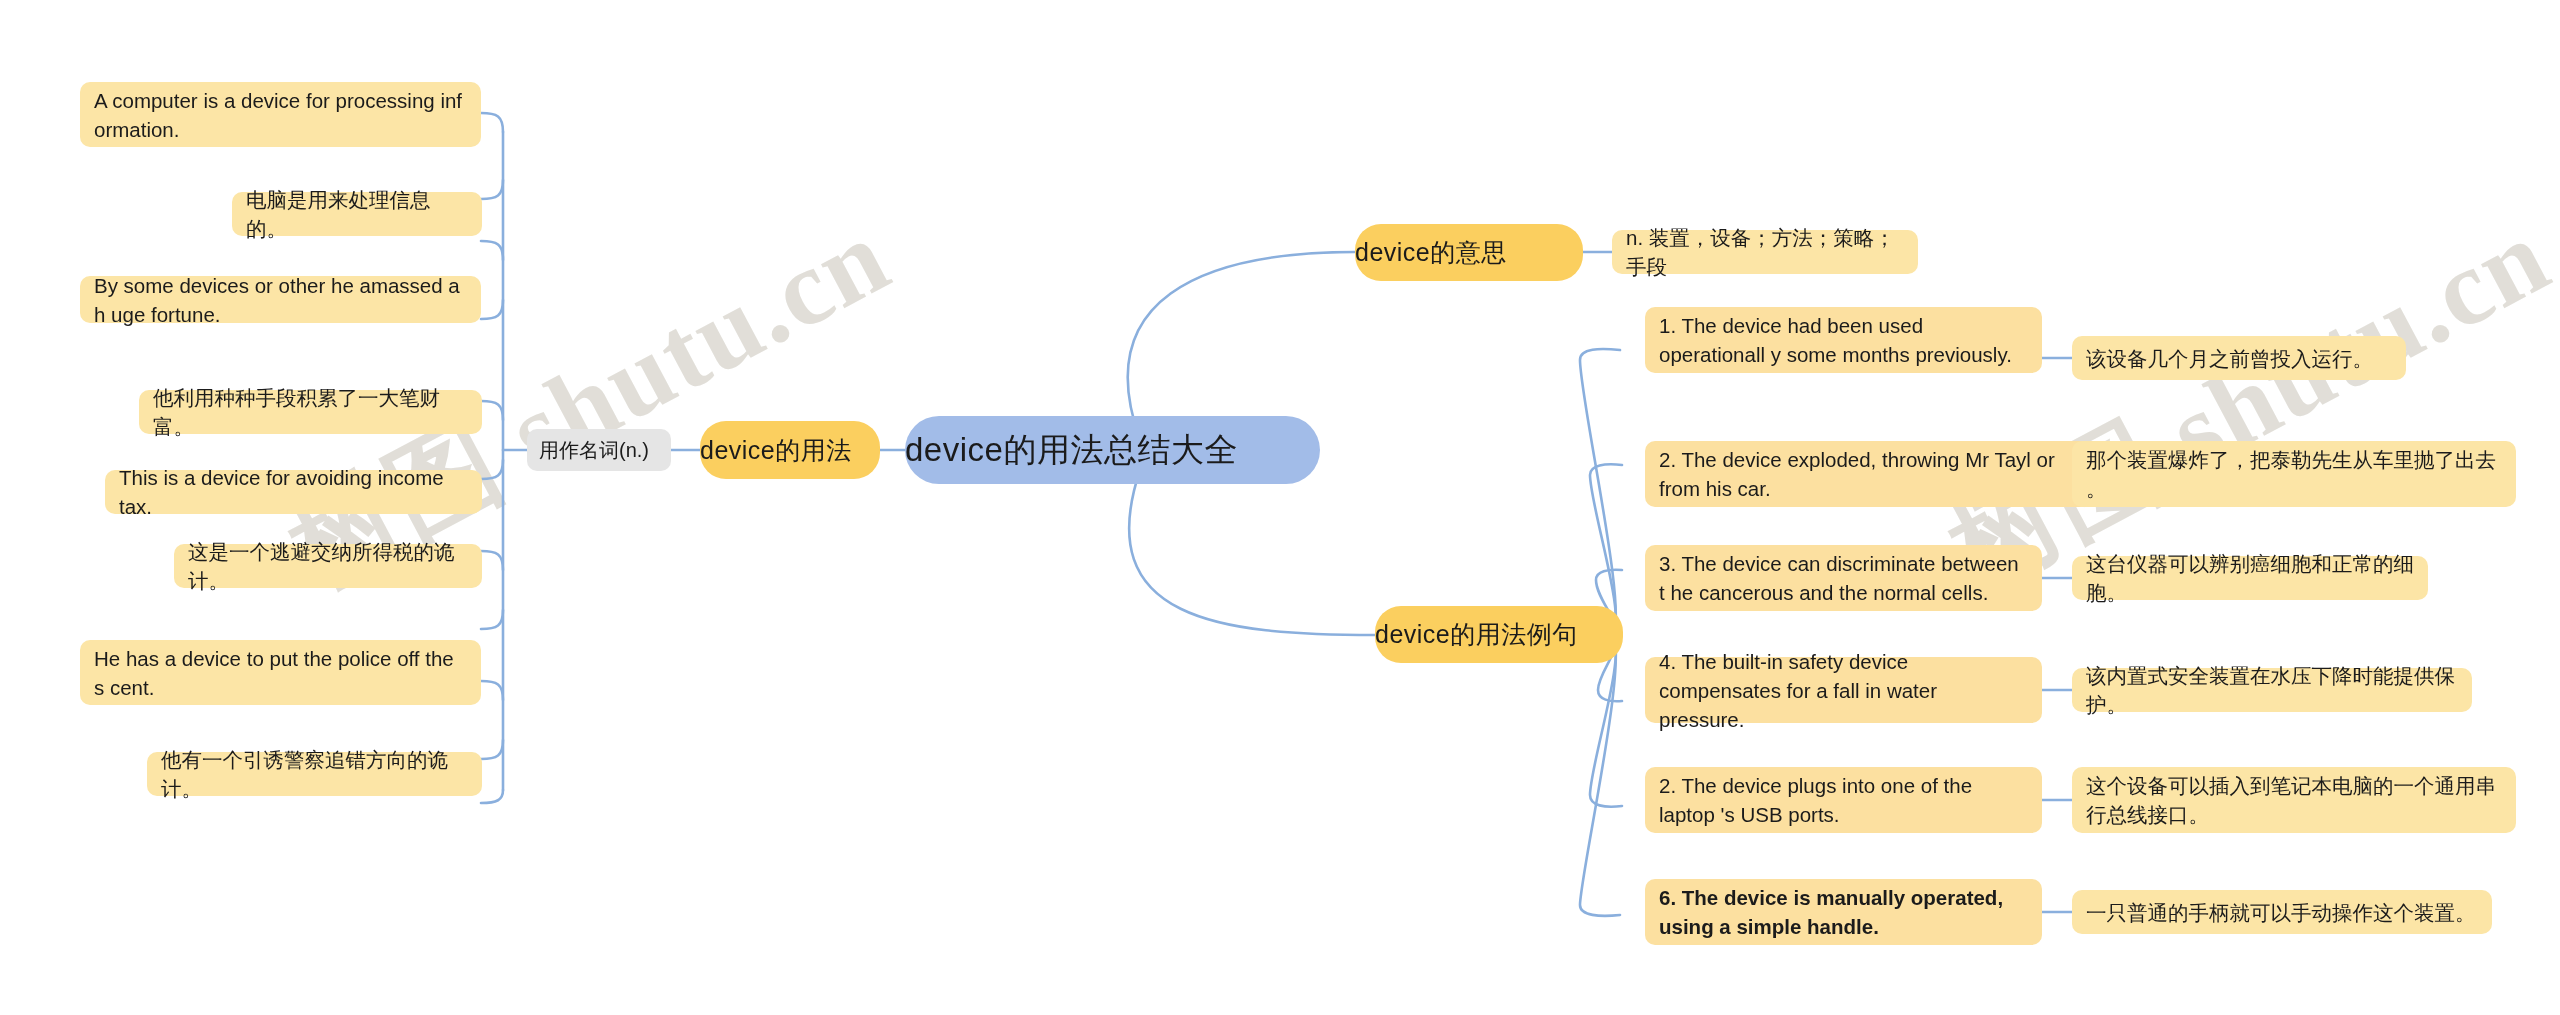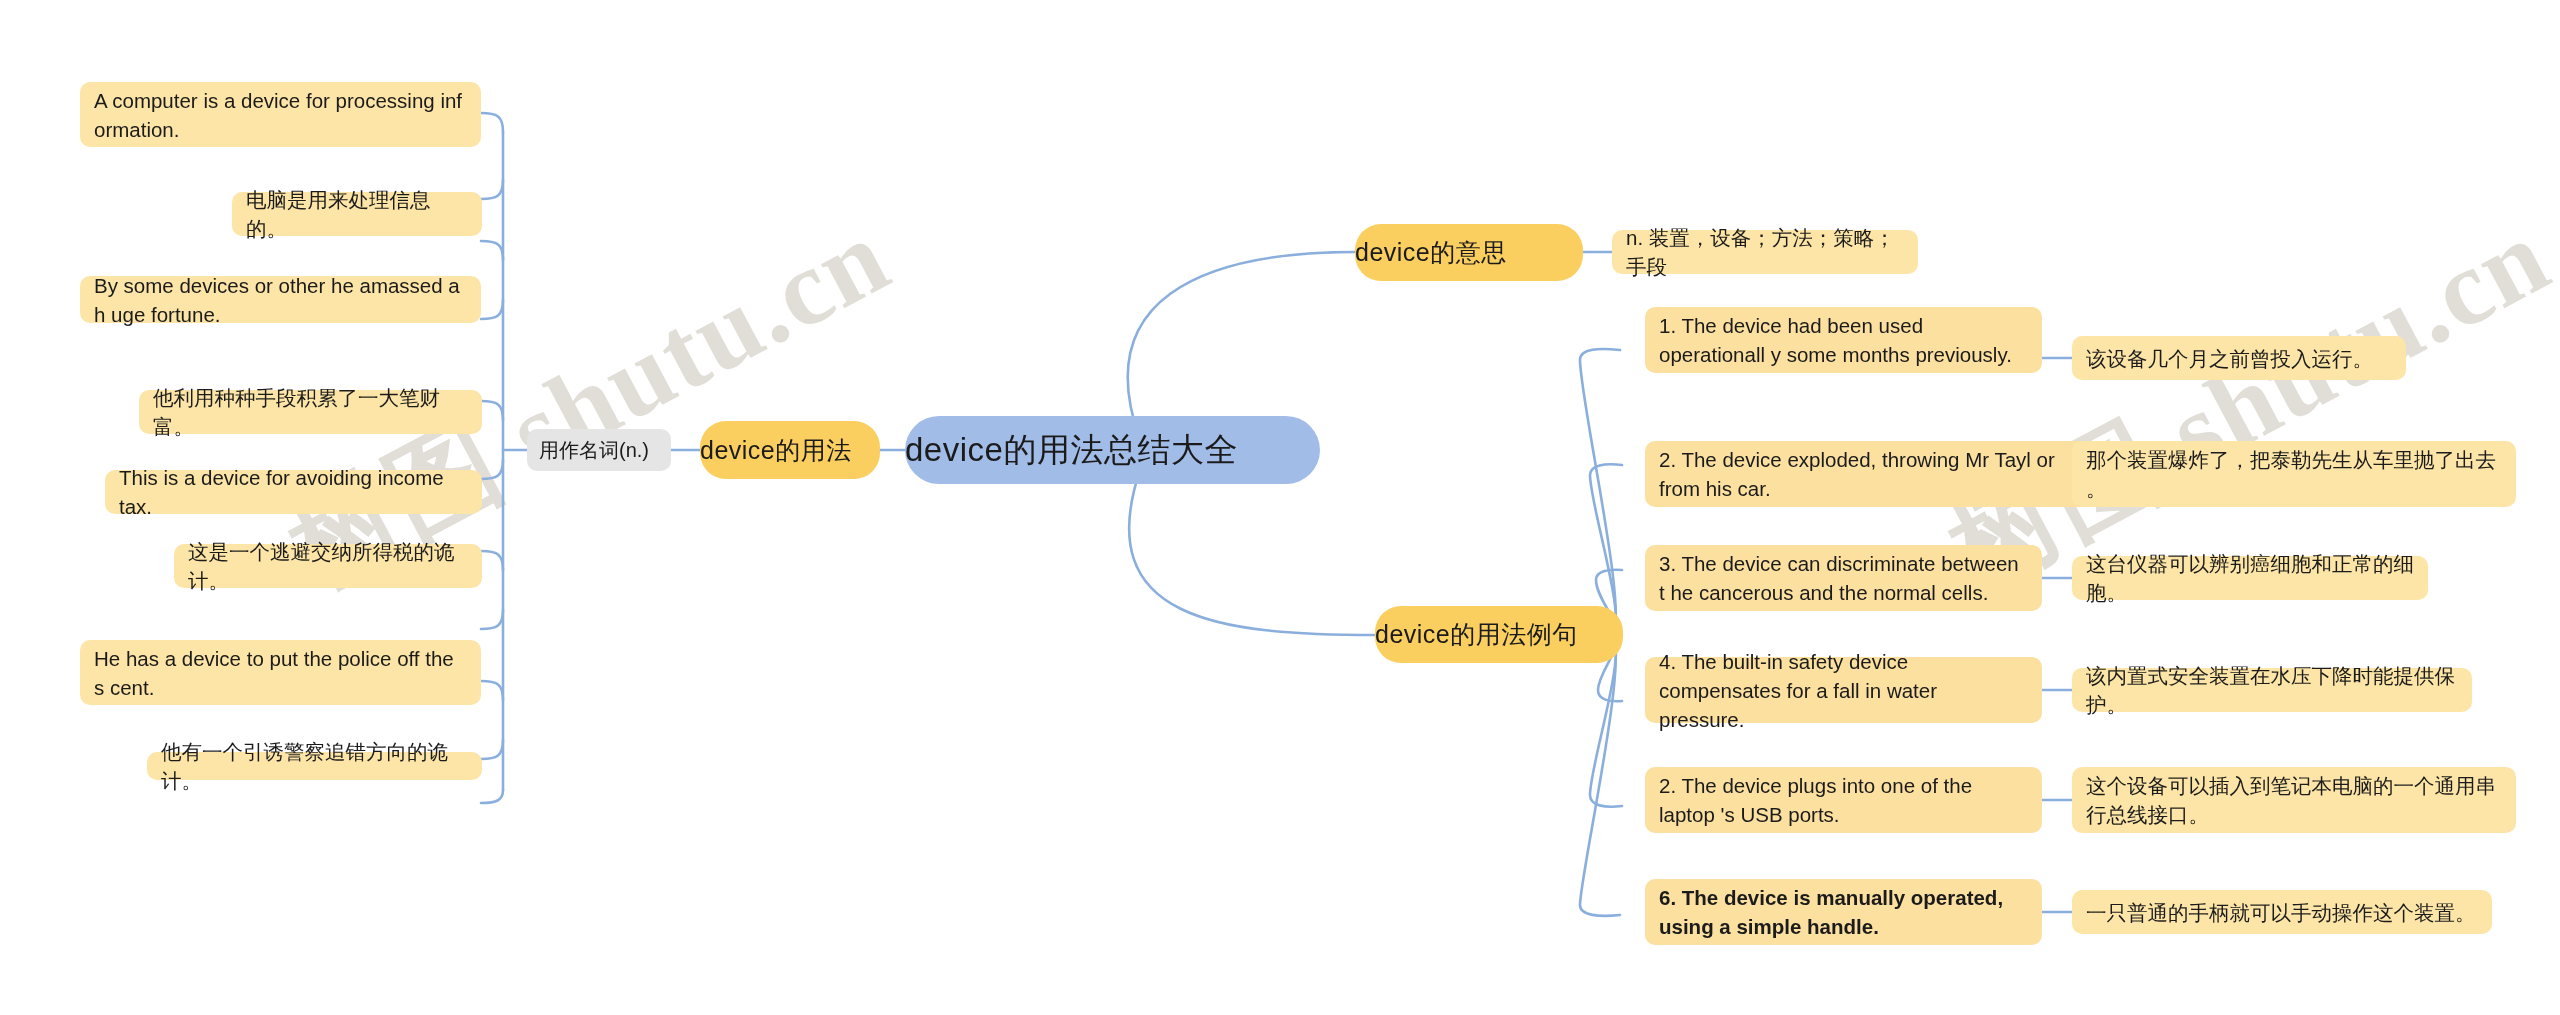--- a/index.html
+++ b/index.html
@@ -204,21 +204,21 @@
   </div>
 
   <div class="node leaf" style="left:80px; top:640px; width:401px; height:65px;">
     <span class="node-text">He has a device to put the police off the s cent.</span>
   </div>
 
   <div class="node leaf cn align-right" style="left:174px; top:544px; width:308px; height:44px;">
     <span class="node-text">这是一个逃避交纳所得税的诡计。</span>
   </div>
 
-  <div class="node leaf cn align-right" style="left:147px; top:752px; width:335px; height:28px;">
+  <div class="node leaf cn align-right" style="left:147px; top:752px; width:335px; height:44px;">
     <span class="node-text">他有一个引诱警察追错方向的诡计。</span>
   </div>
 
   <div class="node leaf right-en" style="left:1645px; top:307px; width:397px; height:66px;">
     <span class="node-text">1. The device had been used operationall y some months previously.</span>
   </div>
   <div class="node leaf right-en" style="left:1645px; top:441px; width:445px; height:66px;">
     <span class="node-text">2. The device exploded, throwing Mr Tayl or from his car.</span>
   </div>
   <div class="node leaf right-en" style="left:1645px; top:545px; width:397px; height:66px;">

